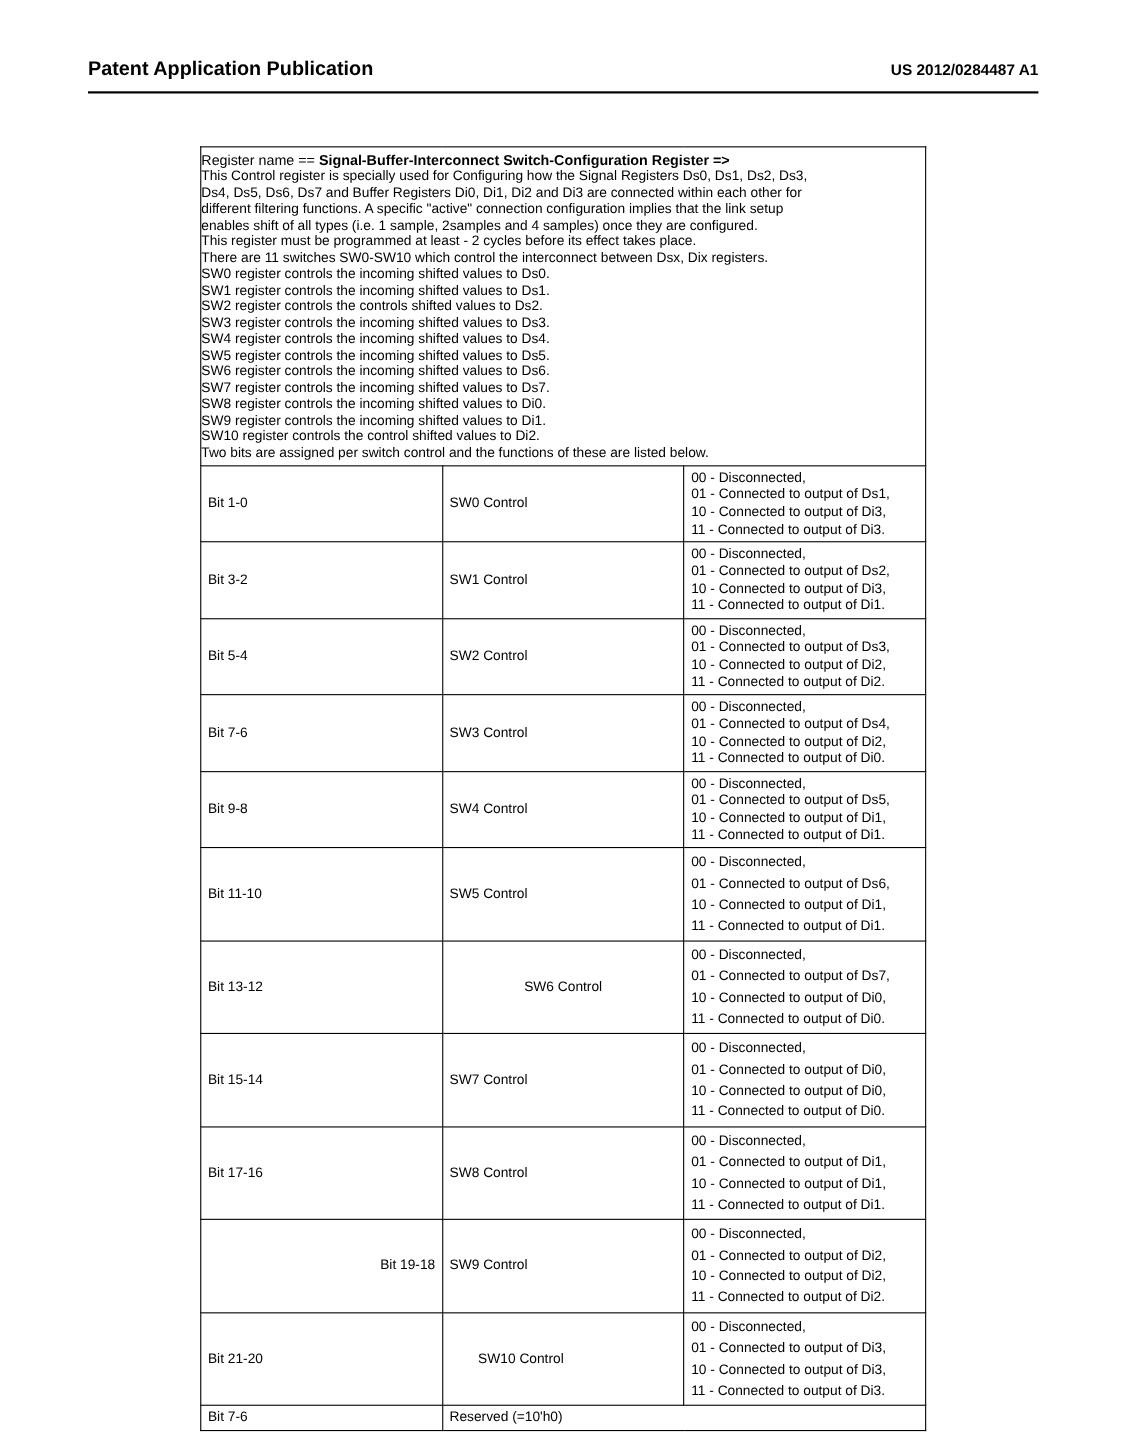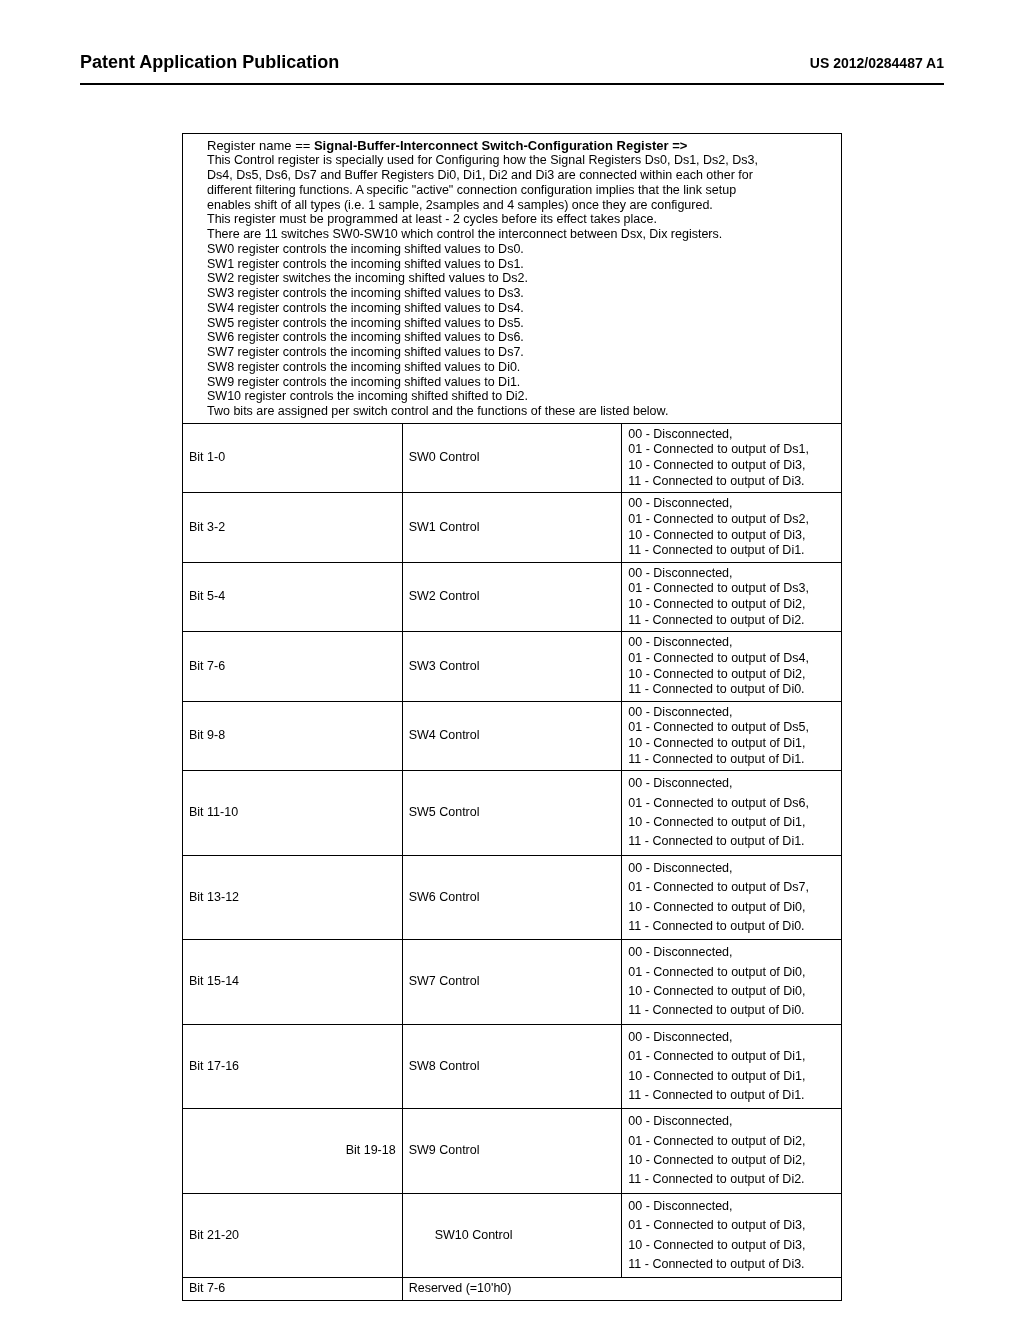--- a/index.html
+++ b/index.html
@@ -9,21 +9,21 @@
   .header .left { font-weight: bold; font-size: 18px; }
   .header .center { font-size: 18px; text-align: center; flex-grow: 1; }
   .header .right { font-weight: bold; font-size: 14px; }
   .rule { border: 0; border-top: 2px solid #000; margin-top: 2px; }
   .tablewrap { width: 660px; margin: 48px auto 0 auto; }
   table { border-collapse: collapse; width: 100%; table-layout: fixed; }
   td { border: 1.2px solid #000; vertical-align: top; padding: 3px 6px; font-size: 12.5px; line-height: 1.25; }
   td.col1 { width: 120px; }
   td.col2 { width: 145px; }
   td.col3 { }
-  .descblock { font-size: 12.5px; line-height: 1.18; padding: 4px 24px; }
+  .descblock { font-size: 12.5px; line-height: 1.18; padding: 4px 0; }
   .descblock .regname { font-size: 13px; }
   .descblock .regname b { font-weight: bold; }
   .fig { text-align: center; font-weight: bold; font-size: 22px; margin-top: 14px; }
   .col3multi div { }
   .col3multi { font-size: 12.5px; line-height: 1.25; }
   .row9 td { line-height: 1.55; }
 </style>
 </head>
 <body>
 <div class="page">
@@ -44,29 +44,29 @@
       </div>
       <div id="desc-body">
                 <div>This Control register is specially used for Configuring how the Signal Registers Ds0, Ds1, Ds2, Ds3,</div>
                 <div>Ds4, Ds5, Ds6, Ds7 and Buffer Registers Di0, Di1, Di2 and Di3 are connected within each other for</div>
                 <div>different filtering functions. A specific "active" connection configuration implies that the link setup</div>
                 <div>enables shift of all types (i.e. 1 sample, 2samples and 4 samples) once they are configured.</div>
                 <div>This register must be programmed at least - 2 cycles before its effect takes place.</div>
                 <div>There are 11 switches SW0-SW10 which control the interconnect between Dsx, Dix registers.</div>
                 <div>SW0 register controls the incoming shifted values to Ds0.</div>
                 <div>SW1 register controls the incoming shifted values to Ds1.</div>
-                <div>SW2 register switches the incoming shifted values to Ds2.</div>
+                <div>SW2 register controls the controls shifted values to Ds2.</div>
                 <div>SW3 register controls the incoming shifted values to Ds3.</div>
                 <div>SW4 register controls the incoming shifted values to Ds4.</div>
                 <div>SW5 register controls the incoming shifted values to Ds5.</div>
                 <div>SW6 register controls the incoming shifted values to Ds6.</div>
                 <div>SW7 register controls the incoming shifted values to Ds7.</div>
                 <div>SW8 register controls the incoming shifted values to Di0.</div>
                 <div>SW9 register controls the incoming shifted values to Di1.</div>
-                <div>SW10 register controls the incoming shifted shifted to Di2.</div>
+                <div>SW10 register controls the control shifted values to Di2.</div>
                 <div>Two bits are assigned per switch control and the functions of these are listed below.</div>
               </div>
     </td>
   </tr>
   </tbody>
         <tbody id="rows-body">
           <tr>
             <td class="col1" style="vertical-align: middle;">Bit 1-0</td>
             <td class="col2" style="vertical-align: middle;">SW0 Control</td>
             <td class="col3 col3multi">
@@ -121,21 +121,21 @@
             <td class="col2" style="vertical-align: middle;">SW5 Control</td>
             <td class="col3 col3multi">
               <div>00 - Disconnected,</div>
               <div>01 - Connected to output of Ds6,</div>
               <div>10 - Connected to output of Di1,</div>
               <div>11 - Connected to output of Di1.</div>
             </td>
           </tr>
           <tr class="row9">
             <td class="col1" style="vertical-align: middle;">Bit 13-12</td>
-            <td class="col2" style="vertical-align: middle;">SW6 Control</td>
+            <td class="col2" style="vertical-align: middle; text-align: center;">SW6 Control</td>
             <td class="col3 col3multi">
               <div>00 - Disconnected,</div>
               <div>01 - Connected to output of Ds7,</div>
               <div>10 - Connected to output of Di0,</div>
               <div>11 - Connected to output of Di0.</div>
             </td>
           </tr>
           <tr class="row9">
             <td class="col1" style="vertical-align: middle;">Bit 15-14</td>
             <td class="col2" style="vertical-align: middle;">SW7 Control</td>

